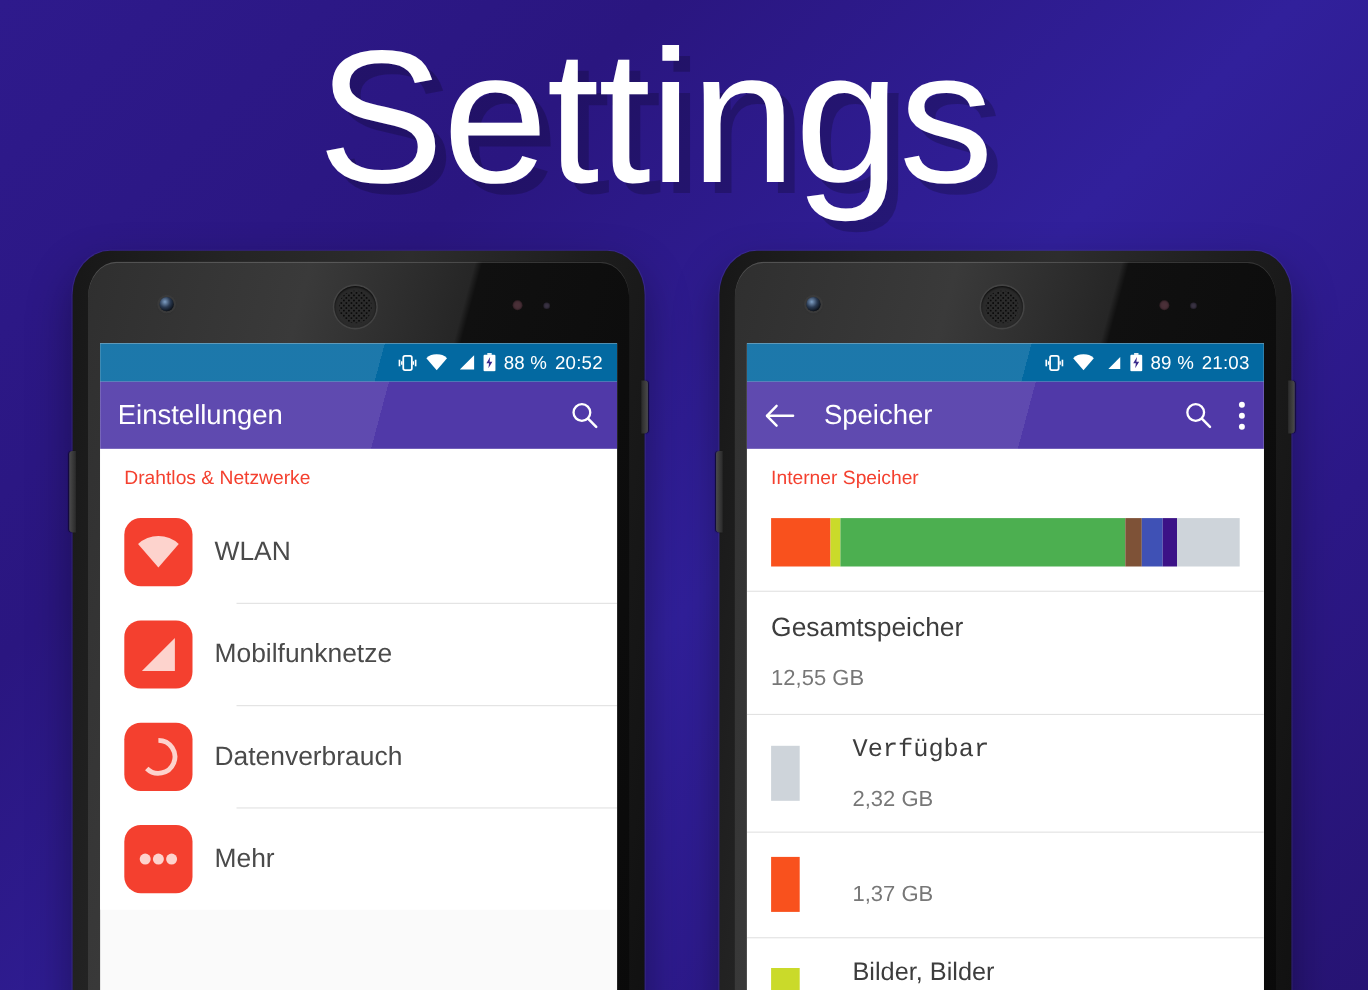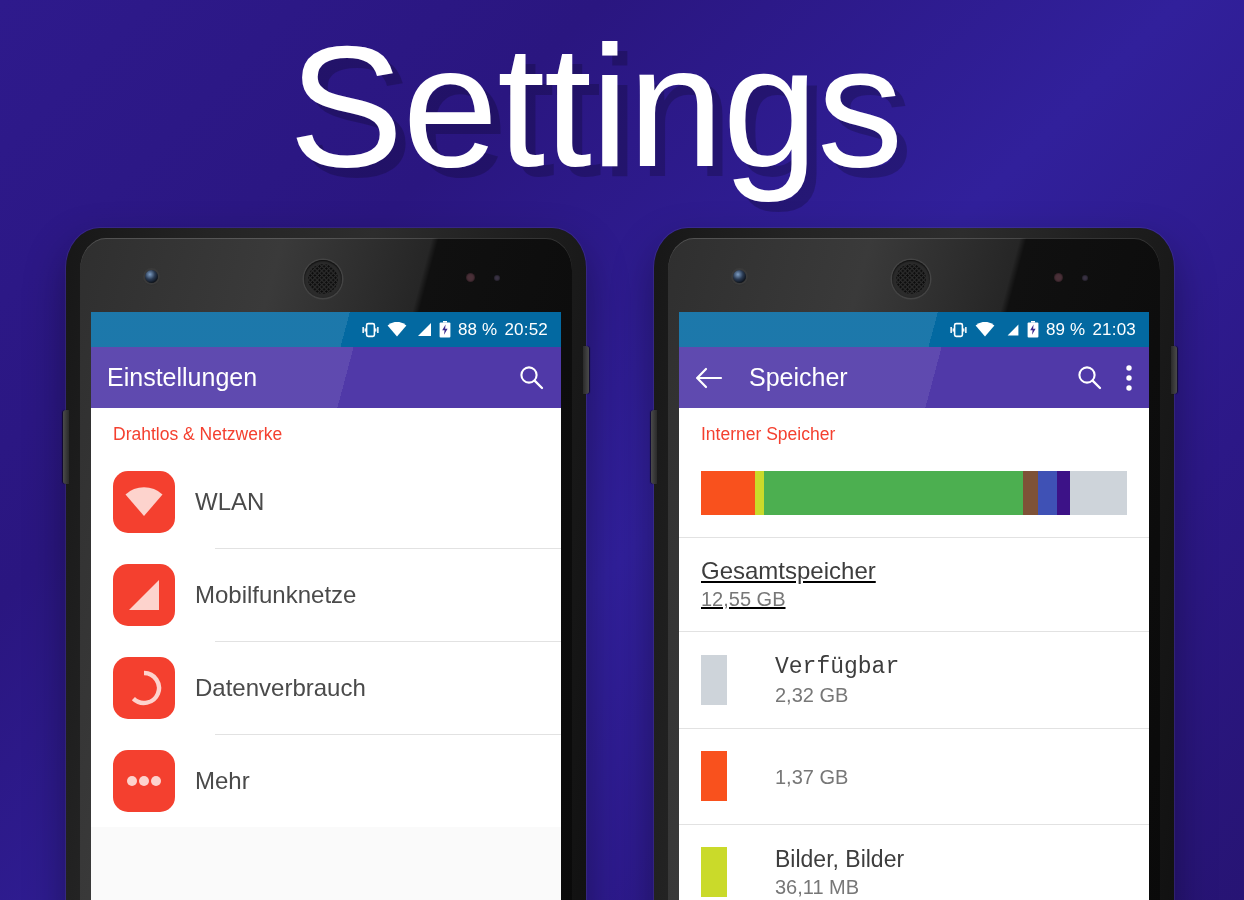--- a/index.html
+++ b/index.html
@@ -150,22 +150,22 @@
   .srow{
     display:flex; align-items:center; padding:17px 22px; min-height:96px;
     position:relative;
   }
   .srow + .srow::before{
     content:""; position:absolute; left:0; right:0; top:0; height:1px; background:#e2e2e2;
   }
   .chip{ width:26px; height:50px; flex:0 0 26px; }
   .srow .txts{ margin-left:48px; }
   .s-title{ font-size:23px; color:#3d3d3d; line-height:1.25; }
-  .s-sub{ font-size:20px; color:#777; margin-top:2px; }
-  .total{ padding:18px 22px 20px 22px;text-decoration:underline; }
+  .s-sub{ font-size:20px; color:#777; margin-top:20px; }
+  .total{ padding:18px 22px 20px 22px; }
   .total .s-title{ font-size:24px; }
 
   svg{ display:block; }
 </style>
 </head>
 <body>
 
 <div class="hero-title">Settings</div>
 
 <div class="phone left">

